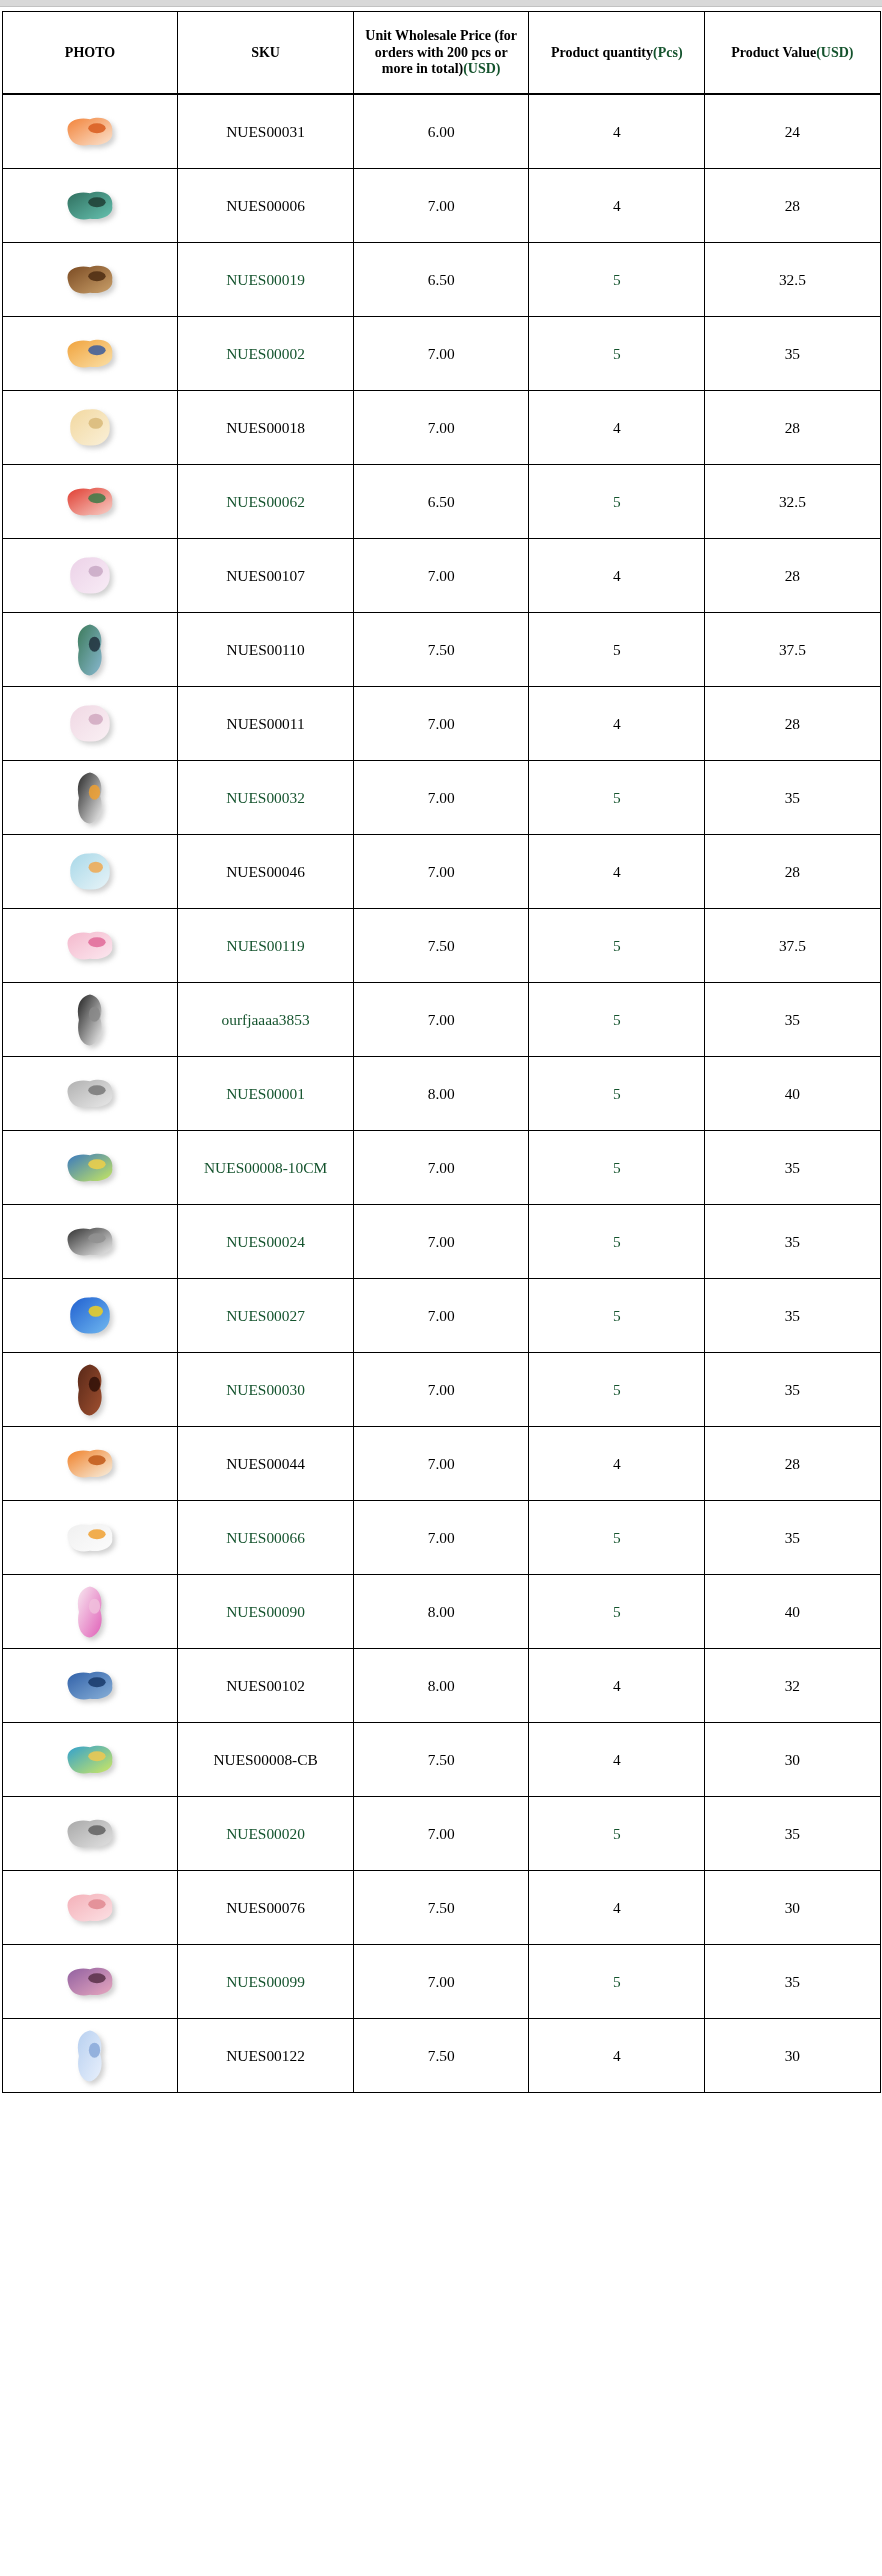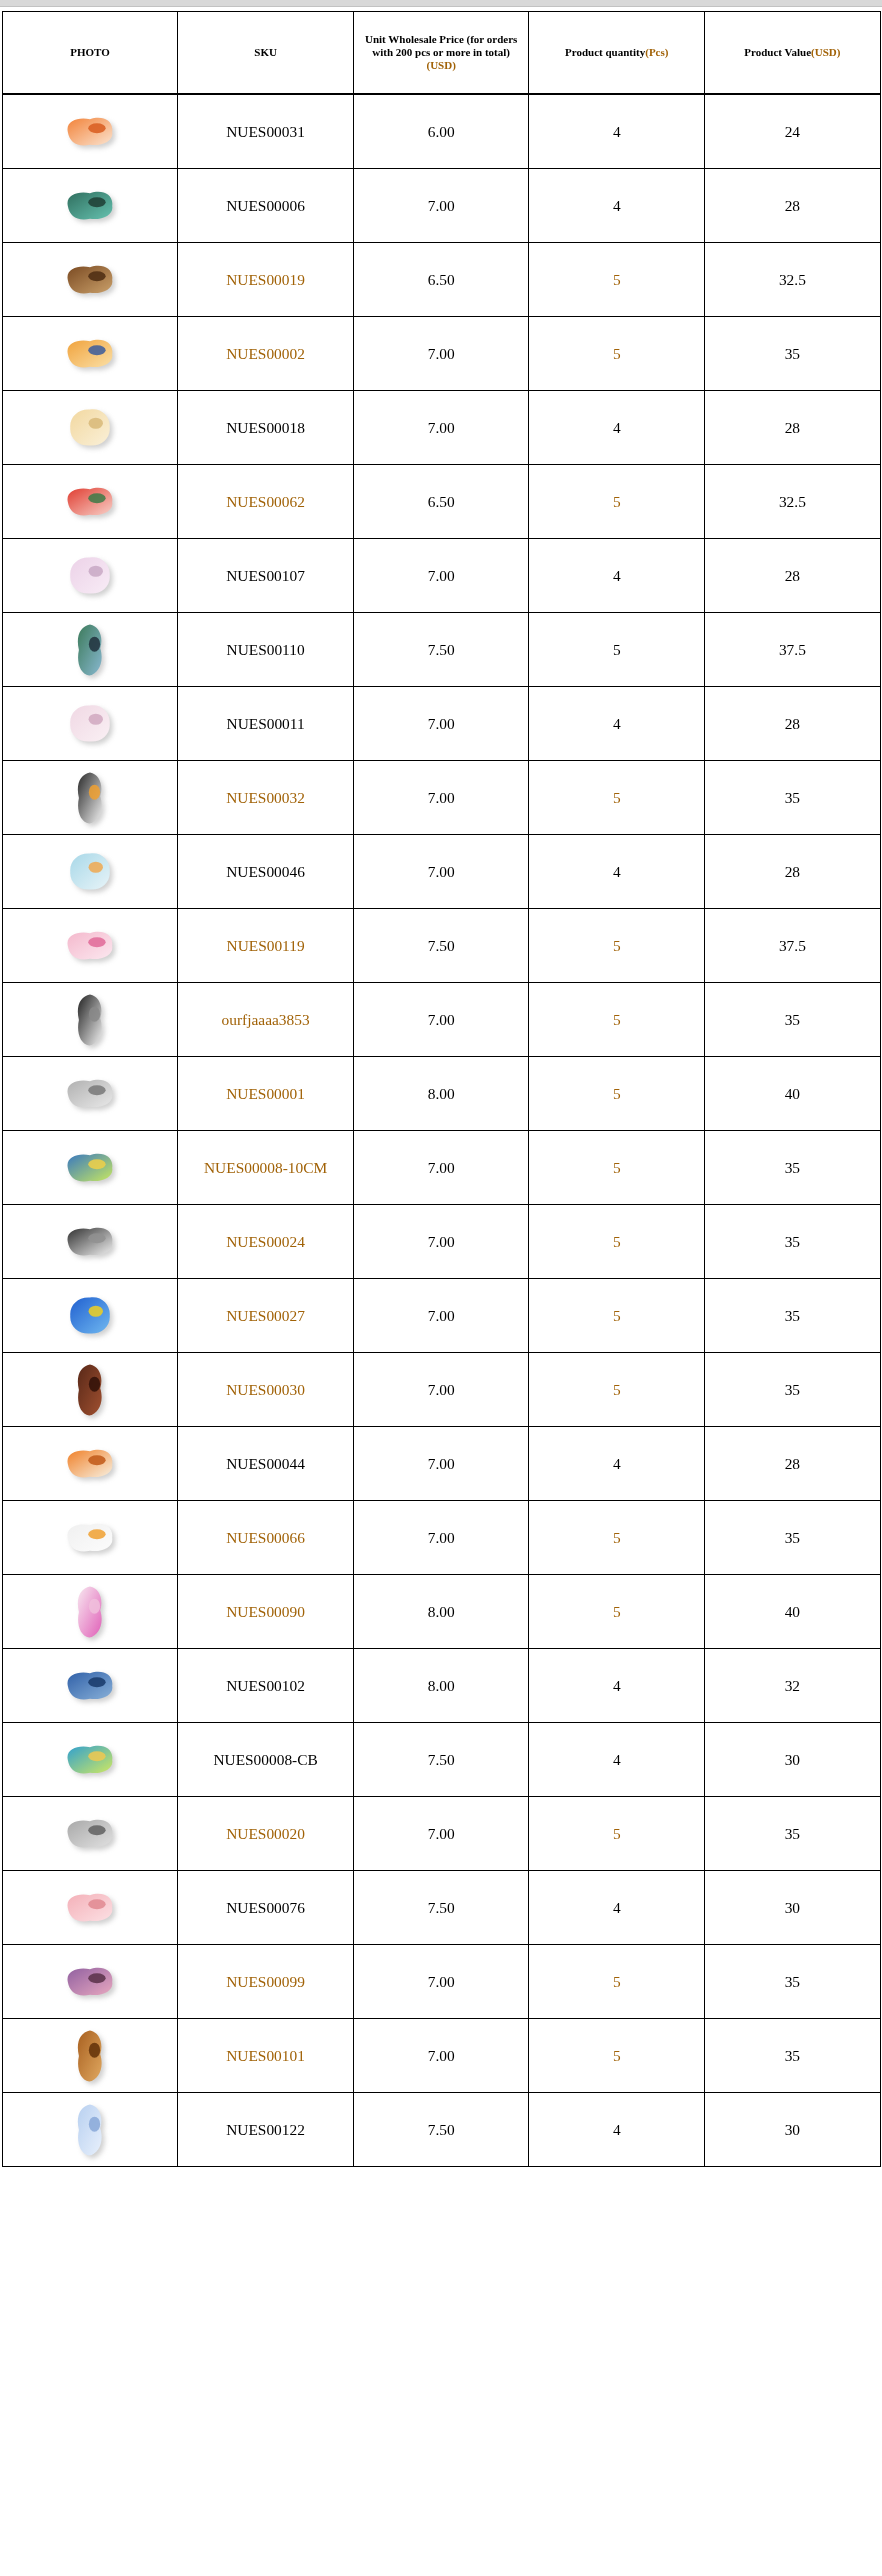--- a/index.html
+++ b/index.html
@@ -12,25 +12,25 @@
     border-collapse:collapse;table-layout:fixed;
     width:879px;margin-left:1.7px;margin-top:4.3px;
   }
   th,td{
     border-left:0.9px solid #000;border-right:0.9px solid #000;
     border-top:1.7px solid #000;border-bottom:1.7px solid #000;
     text-align:center;vertical-align:middle;padding:0;
     overflow:hidden;
   }
   thead th{
-    height:81px;font-size:11px;font-weight:bold;line-height:1.18;
+    height:81px;font-size:14px;font-weight:bold;line-height:1.18;
     border-bottom:2.6px solid #000;padding:0 4.3px;
   }
   tbody td{height:73px;font-size:15.4px;}
-  .red{color:#a16207;}
+  .red{color:#14532d;}
   .photo{
     display:flex;align-items:center;justify-content:center;height:100%;
   }
   .photo svg{
     display:block;
     filter:drop-shadow(3.4px 3.4px 2.6px rgba(120,120,120,0.35));
   }
 </style>
 </head>
 <body>
@@ -566,40 +566,20 @@
         <td class="red">NUES00099</td>
         <td>7.00</td>
         <td class="red">5</td>
         <td>35</td>
       </tr>
       <tr>
         <td>
           <div class="photo">
             <svg width="38" height="58" viewBox="0 0 44 68">
               <defs>
-                <linearGradient id="g31" x1="0" y1="0" x2="1" y2="1">
-                  <stop offset="0" stop-color="#a86020"></stop>
-                  <stop offset="1" stop-color="#e0a860"></stop>
-                </linearGradient>
-              </defs>
-              <path d="M22,4 C33,6 38,19 34,32 C39,48 32,62 21,64 C10,62 6,48 9,34 C5,17 11,6 22,4 Z" fill="url(#g31)"></path>
-              <ellipse cx="27.28" cy="27.200000000000003" rx="6.6" ry="8.84" fill="#603008" opacity="0.85"></ellipse>
-            </svg>
-          </div>
-        </td>
-        <td class="red">NUES00101</td>
-        <td>7.00</td>
-        <td class="red">5</td>
-        <td>35</td>
-      </tr>
-      <tr>
-        <td>
-          <div class="photo">
-            <svg width="38" height="58" viewBox="0 0 44 68">
-              <defs>
                 <linearGradient id="g32" x1="0" y1="0" x2="1" y2="1">
                   <stop offset="0" stop-color="#b8d0f0"></stop>
                   <stop offset="1" stop-color="#e8f0fc"></stop>
                 </linearGradient>
               </defs>
               <path d="M22,4 C33,6 38,19 34,32 C39,48 32,62 21,64 C10,62 6,48 9,34 C5,17 11,6 22,4 Z" fill="url(#g32)"></path>
               <ellipse cx="27.28" cy="27.200000000000003" rx="6.6" ry="8.84" fill="#88a8d8" opacity="0.85"></ellipse>
             </svg>
           </div>
         </td>

